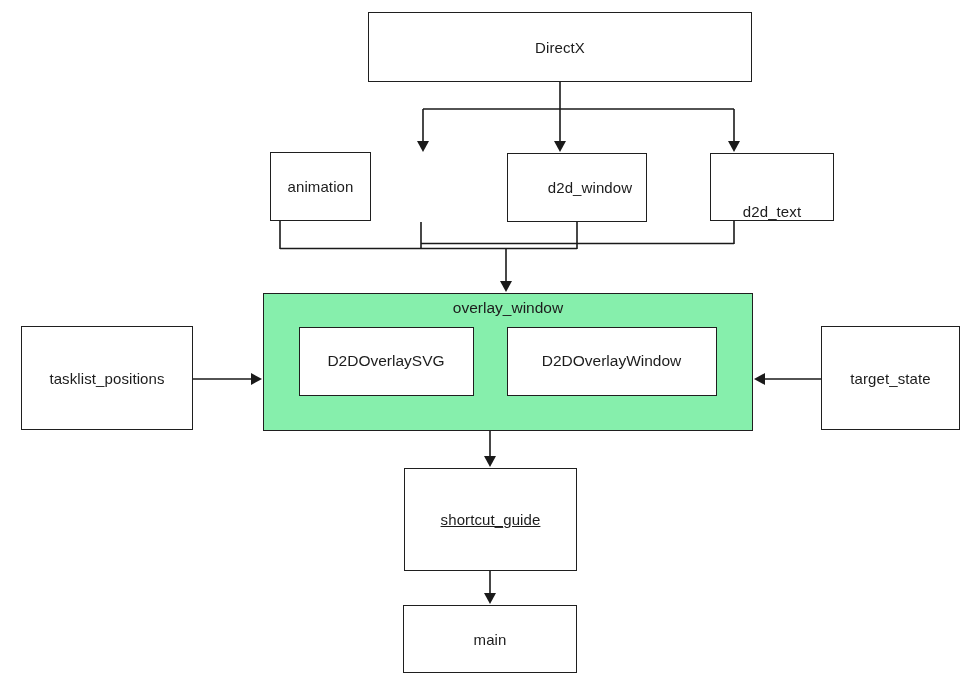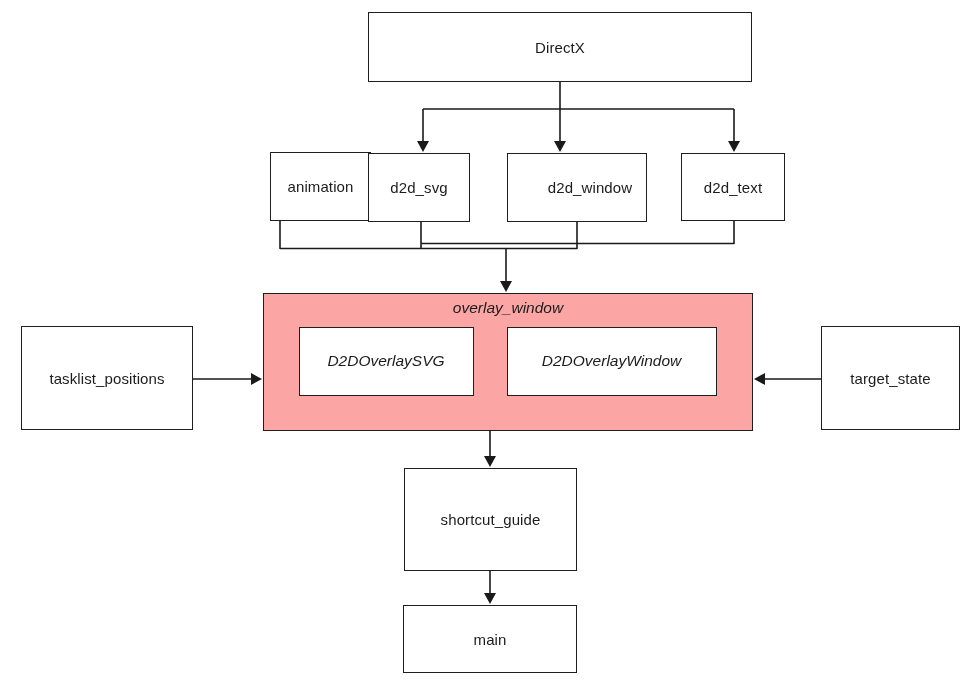--- a/index.html
+++ b/index.html
@@ -34,22 +34,21 @@
     justify-content: center;
     font-size: 15px;
     color: #1c1c1c;
     letter-spacing: 0.1px;
     white-space: nowrap;
   }
   .container-node {
     position: absolute;
     box-sizing: border-box;
     border: 1.5px solid #1f1f1f;
-    background: #fca5a5;
-    font-style: italic;
+    background: #86efac;
   }
   .container-label {
     position: absolute;
     top: 5px;
     left: 0;
     width: 100%;
     text-align: center;
     font-size: 15.5px;
     color: #1c1c1c;
     white-space: nowrap;
@@ -104,29 +103,26 @@
   </svg>
 
   <div class="node" style="left:368px; top:12px; width:384px; height:70px;">
     <span>DirectX</span>
   </div>
 
   <div class="node" style="left:229px; top:152px; width:101px; height:69px;margin-left:41px;">
     <span>animation</span>
   </div>
 
-  <div class="node" style="left:368px; top:153px; width:102px; height:69px;">
-    <span>d2d_svg</span>
-  </div>
 
   <div class="node" style="left:507px; top:153px; width:140px; height:69px;padding-left:26px;">
     <span>d2d_window</span>
   </div>
 
-  <div class="node" style="left:681px; top:153px; width:104px; height:68px;">
+  <div class="node" style="left:710px; top:153px; width:124px; height:68px;align-items:flex-end;">
     <span>d2d_text</span>
   </div>
 
   <div class="container-node" style="left:263px; top:293px; width:490px; height:138px;">
     <div class="container-label">overlay_window</div>
     <div class="inner-node" style="left:34.5px; top:32.5px; width:175px; height:69px;align-items:center;">
       <span>D2DOverlaySVG</span>
     </div>
     <div class="inner-node" style="left:242.5px; top:32.5px; width:210px; height:69px;">
       <span>D2DOverlayWindow</span>
@@ -134,21 +130,21 @@
   </div>
 
   <div class="node" style="left:21px; top:326px; width:172px; height:104px;">
     <span>tasklist_positions</span>
   </div>
 
   <div class="node" style="left:821px; top:326px; width:139px; height:104px;">
     <span>target_state</span>
   </div>
 
-  <div class="node" style="left:404px; top:468px; width:173px; height:103px;">
+  <div class="node" style="left:404px; top:468px; width:173px; height:103px;text-decoration:underline;">
     <span>shortcut_guide</span>
   </div>
 
   <div class="node" style="left:403px; top:605px; width:174px; height:68px;">
     <span>main</span>
   </div>
 
 </div>
 
 </body></html>

